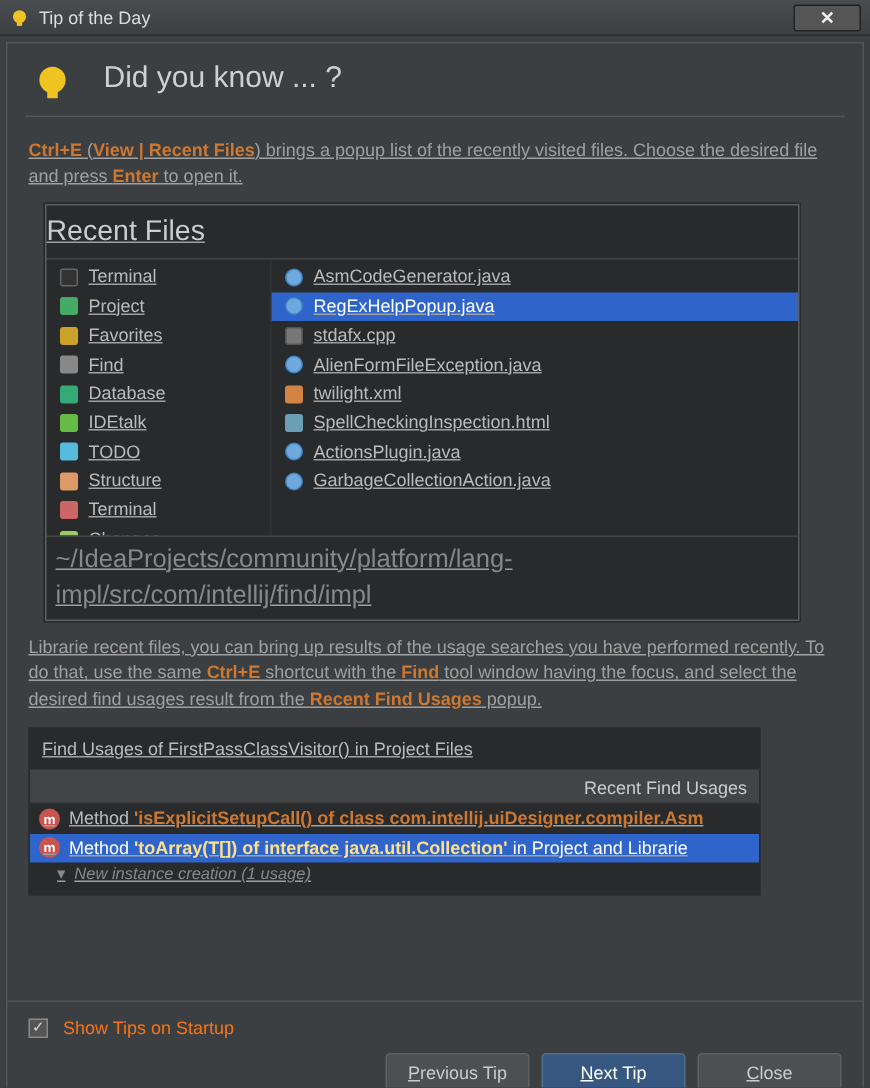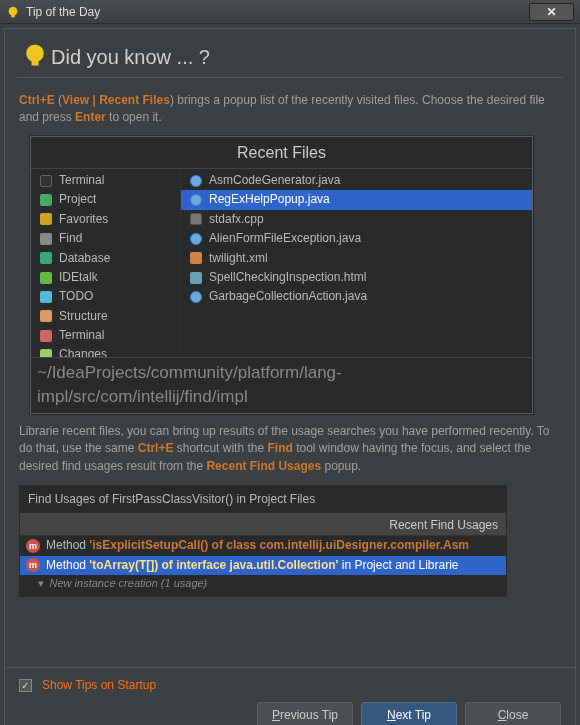--- a/index.html
+++ b/index.html
@@ -32,52 +32,53 @@
     border-radius: 2px;
   }
   .dialog {
     border: 1px solid #555;
     margin: 4px;
     height: 715px;
     background: #3c3f41;
     display: flex; flex-direction: column;
   }
   .header {
-    display: flex; align-items: flex-end; gap: 2px;
+    display: flex; align-items: flex-start; gap: 20px;
     padding: 12px 16px 8px 16px;
   }
   .header .big-bulb { width: 28px; height: 28px; }
   .header h1 { font-size: 20px; font-weight: 300; color: #d0d0d0; }
   .divider { height: 1px; background: #555; margin: 0 12px; }
   .content {
     padding: 14px 14px 8px 14px;
     flex: 1;
     overflow: hidden;
     color: #a0a0a0;
     line-height: 1.45;
+    text-decoration: underline;
   }
   .kbd { color: #cc7832; font-weight: bold; }
   .menu-path { color: #cc7832; font-weight: bold; }
   .orange { color: #cc7832; font-weight: bold; }
   .screenshot-box {
     margin: 8px 0 8px 10px;
     border: 1px solid #2b2b2b;
     background: #282a2c;
     width: 505px;
     position: relative;
   }
   .recent-files {
     border: 1px solid #5b5d5f;
     height: 278px;
     display: flex; flex-direction: column;
   }
   .rf-title {
-    text-align: center; color: #cccccc; padding: 4px 0;
+    color: #cccccc; padding: 4px 0;
     border-bottom: 1px solid #444;
-    font-size: 16px;
+    font-size: 19px;
   }
   .rf-body { display: flex; flex: 1; overflow: hidden; }
   .rf-left {
     width: 150px; border-right: 1px solid #333;
     padding: 2px 0;
   }
   .rf-right { flex: 1; padding: 2px 0; position: relative;}
   .rf-item {
     display: flex; align-items: center; gap: 6px;
     padding: 1px 8px;
@@ -337,20 +338,26 @@
             <div class="rf-item">
                 <span class="ico">
                   <span class="sq c-html"></span>
                 </span>
                 <span>SpellCheckingInspection.html</span>
               </div>
             <div class="rf-item">
                 <span class="ico">
                   <span class="c-java"></span>
                 </span>
+                <span>ActionsPlugin.java</span>
+              </div>
+            <div class="rf-item">
+                <span class="ico">
+                  <span class="c-java"></span>
+                </span>
                 <span>GarbageCollectionAction.java</span>
               </div>
           </div>
         </div>
         <div class="rf-path">~/IdeaProjects/community/platform/lang-impl/src/com/intellij/find/impl</div>
       </div>
     </div>
 
     <p class="para2">
       <span>Librarie recent files, you can bring up results of the usage searches you have performed recently. To do that, use the same </span><span class="kbd">Ctrl+E</span><span> shortcut with the </span><span class="orange">Find</span><span> tool window having the focus, and select the desired find usages result from the </span><span class="orange">Recent Find Usages</span><span> popup.</span>

